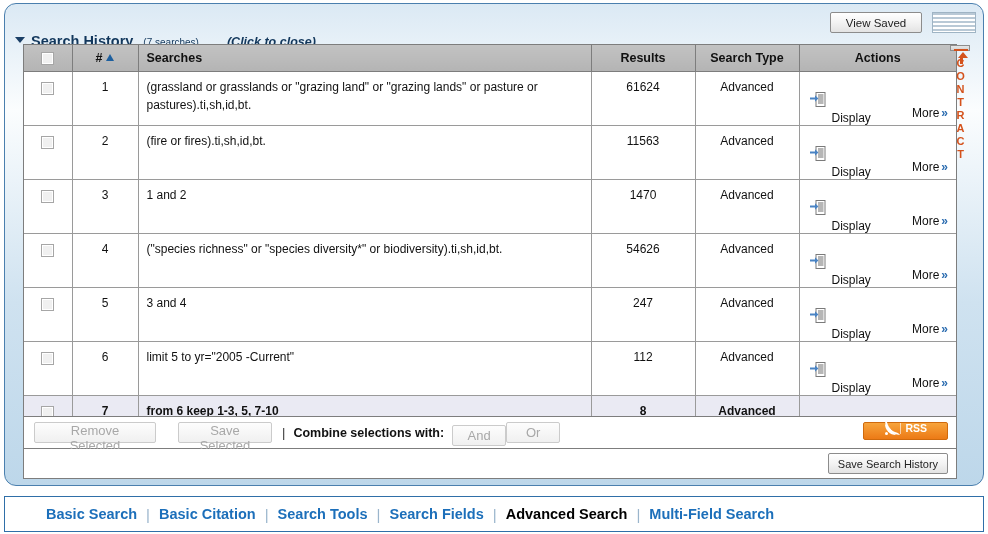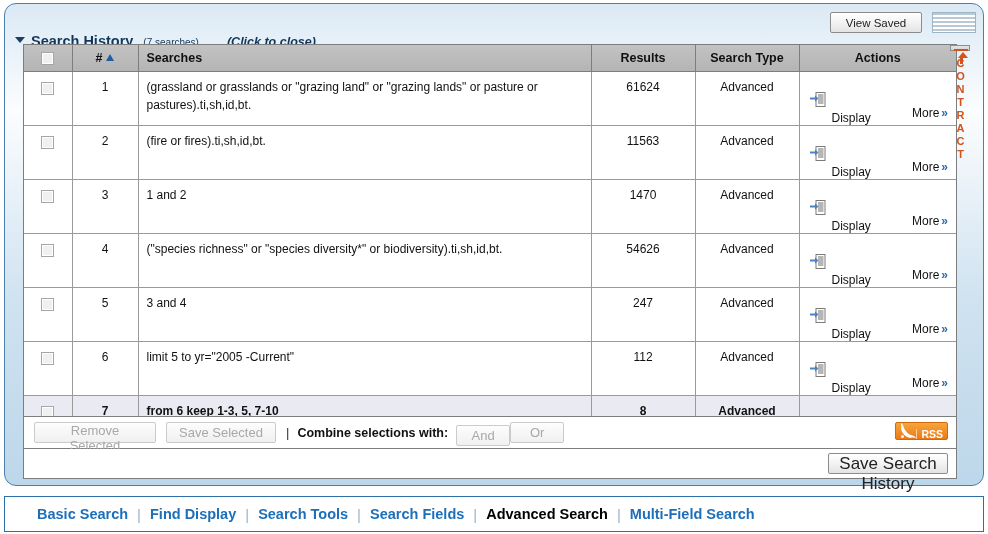--- a/index.html
+++ b/index.html
@@ -166,31 +166,31 @@
     font-family: "Liberation Sans", sans-serif;
     font-size: 13px;
     color: #a8a8a8;
     background: linear-gradient(to bottom, #fdfdfd 0%, #f0f0f0 100%);
     border: 1px solid #cbcbcb;
     border-radius: 2px;
     padding: 0 10px;
     cursor: default;
   }
   #remove-selected { width: 122px; margin-left: 4px; }
-  #save-selected { width: 110px; margin-left: 10px; }
+  #save-selected { width: 94px; margin-left: 22px; }
   .vbar { color: #333; margin: 0 8px 0 10px; font-size: 13px; }
   #combine-label { font-size: 12.5px; font-weight: bold; color: #111; }
   #and-btn { width: 54px; margin-left: 8px; margin-top: 6px; }
   #or-btn  { width: 54px; margin-left: 0; }
 
   #rss-btn {
     position: absolute; right: 8px; top: 5px;
-    display: flex; align-items: flex-end; gap: 3px;
+    display: flex; align-items: flex-start; gap: 3px;
     height: 18px;
-    padding: 0 4px;
+    padding: 0 20px;
     background: linear-gradient(to bottom, #f7a43c 0%, #ec7a16 100%);
     border: 1px solid #cf6a0d;
     border-radius: 2px;
     cursor: pointer;
   }
   #rss-btn .rss-glyph {
     position: relative; width: 13px; height: 13px;
   }
   #rss-btn .rss-glyph::before,
   #rss-btn .rss-glyph::after {
@@ -216,21 +216,21 @@
     position: absolute; left: 18px; top: 445px;
     width: 934px; height: 30px;
     background: #ffffff;
     border: 1px solid #7d7d7d;
     border-top: none;
   }
   #save-history-btn {
     position: absolute; right: 8px; top: 4px;
     width: 120px; height: 21px;
     font-family: "Liberation Sans", sans-serif;
-    font-size: 17px; color: #222;
+    font-size: 11px; color: #222;
     background: linear-gradient(to bottom, #ffffff 0%, #f3f3f3 50%, #e3e3e3 100%);
     border: 1px solid #8c8c8c;
     border-radius: 2px;
     cursor: pointer;
     padding: 0;
   }
 
   
   #contract-tab {
     position: absolute;
@@ -270,21 +270,21 @@
   }
 
   
   #nav-panel {
     position: absolute;
     left: 4px; top: 496px;
     width: 980px; height: 36px;
     background: #ffffff;
     border: 1px solid #2f6fa8;
     display: flex; align-items: center;
-    padding-left: 23px;
+    padding-left: 32px;
   }
   .nav-link {
     font-size: 14.5px;
     color: #1c6fba;
     font-weight: bold;
     cursor: pointer;
     padding: 0 9px;
   }
   .nav-link.active { color: #000000; cursor: default; }
   .nav-sep { color: #9ab5cc; font-size: 15px; }
@@ -530,21 +530,21 @@
         <span class="arrow"></span>
         <span class="stem"></span>
     </div>
     <div id="contract-text">CONTRACT</div>
   </div>
 </div>
 
 <div id="nav-panel">
     <span class="nav-link">Basic Search</span>
     <span class="nav-sep">|</span>
-    <span class="nav-link">Find Display</span>
+    <span class="nav-link">Basic Citation</span>
     <span class="nav-sep">|</span>
     <span class="nav-link">Search Tools</span>
     <span class="nav-sep">|</span>
     <span class="nav-link">Search Fields</span>
     <span class="nav-sep">|</span>
     <span class="nav-link active">Advanced Search</span>
     <span class="nav-sep">|</span>
     <span class="nav-link">Multi-Field Search</span>
   </div>
 

